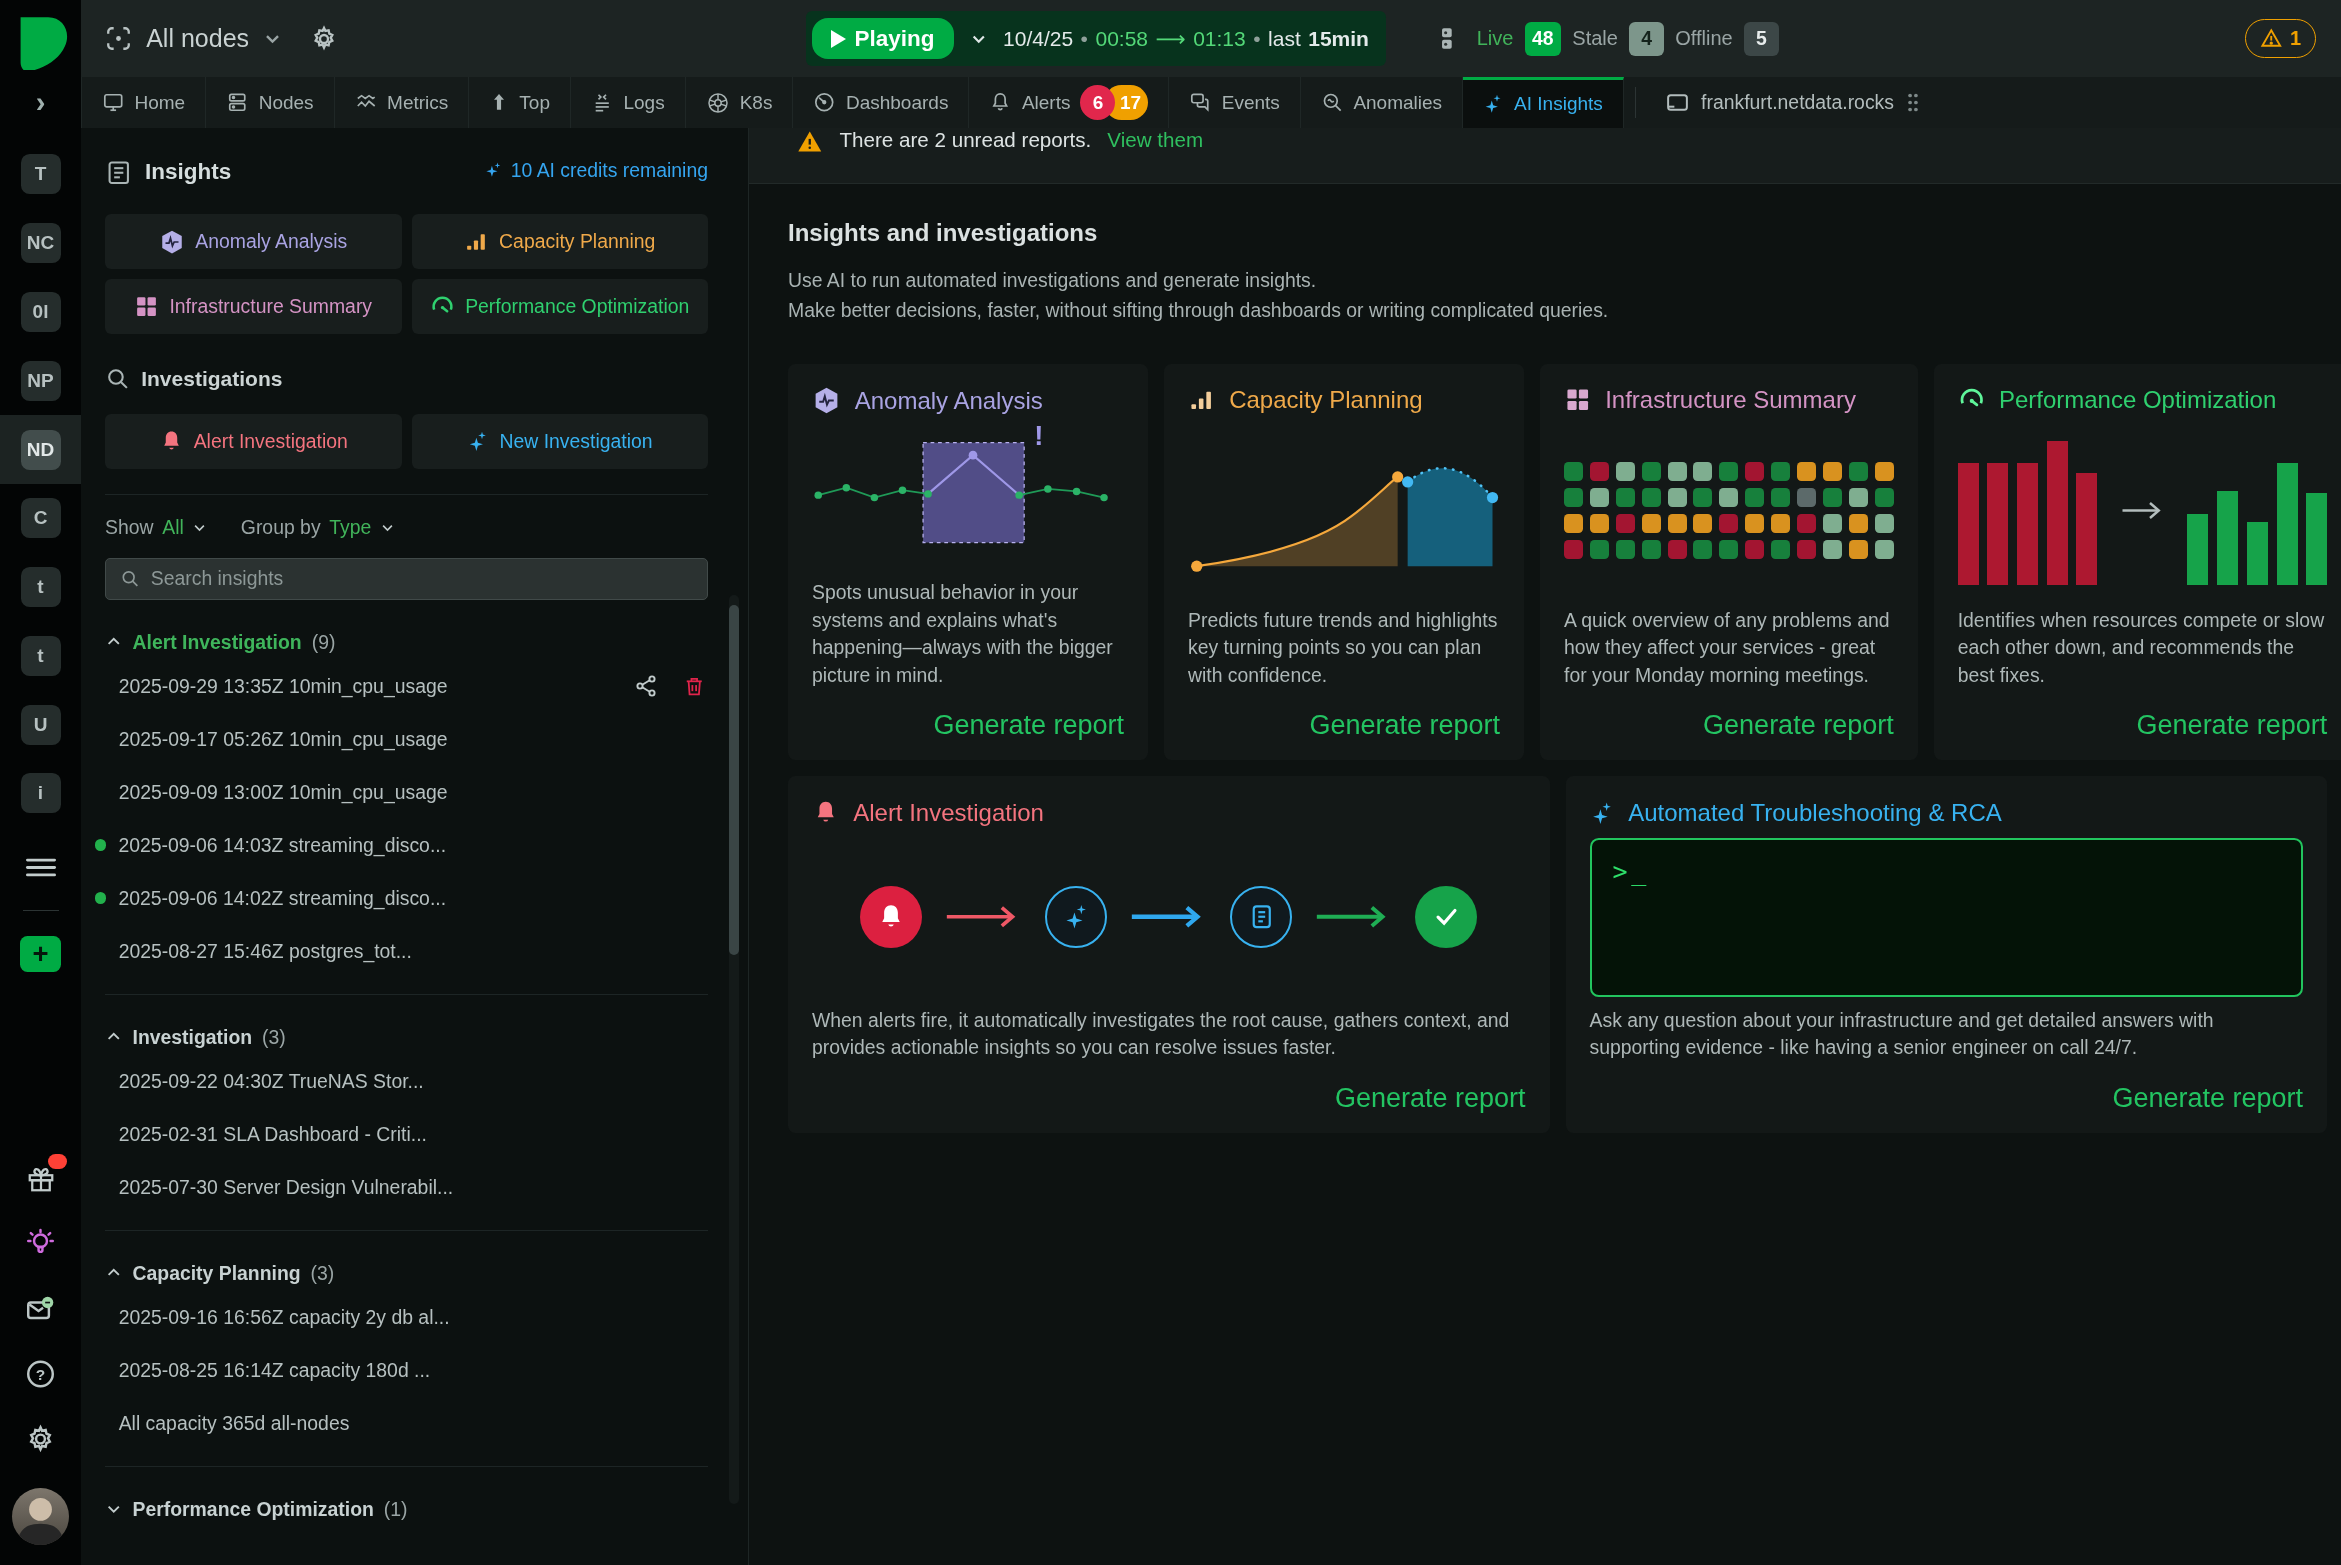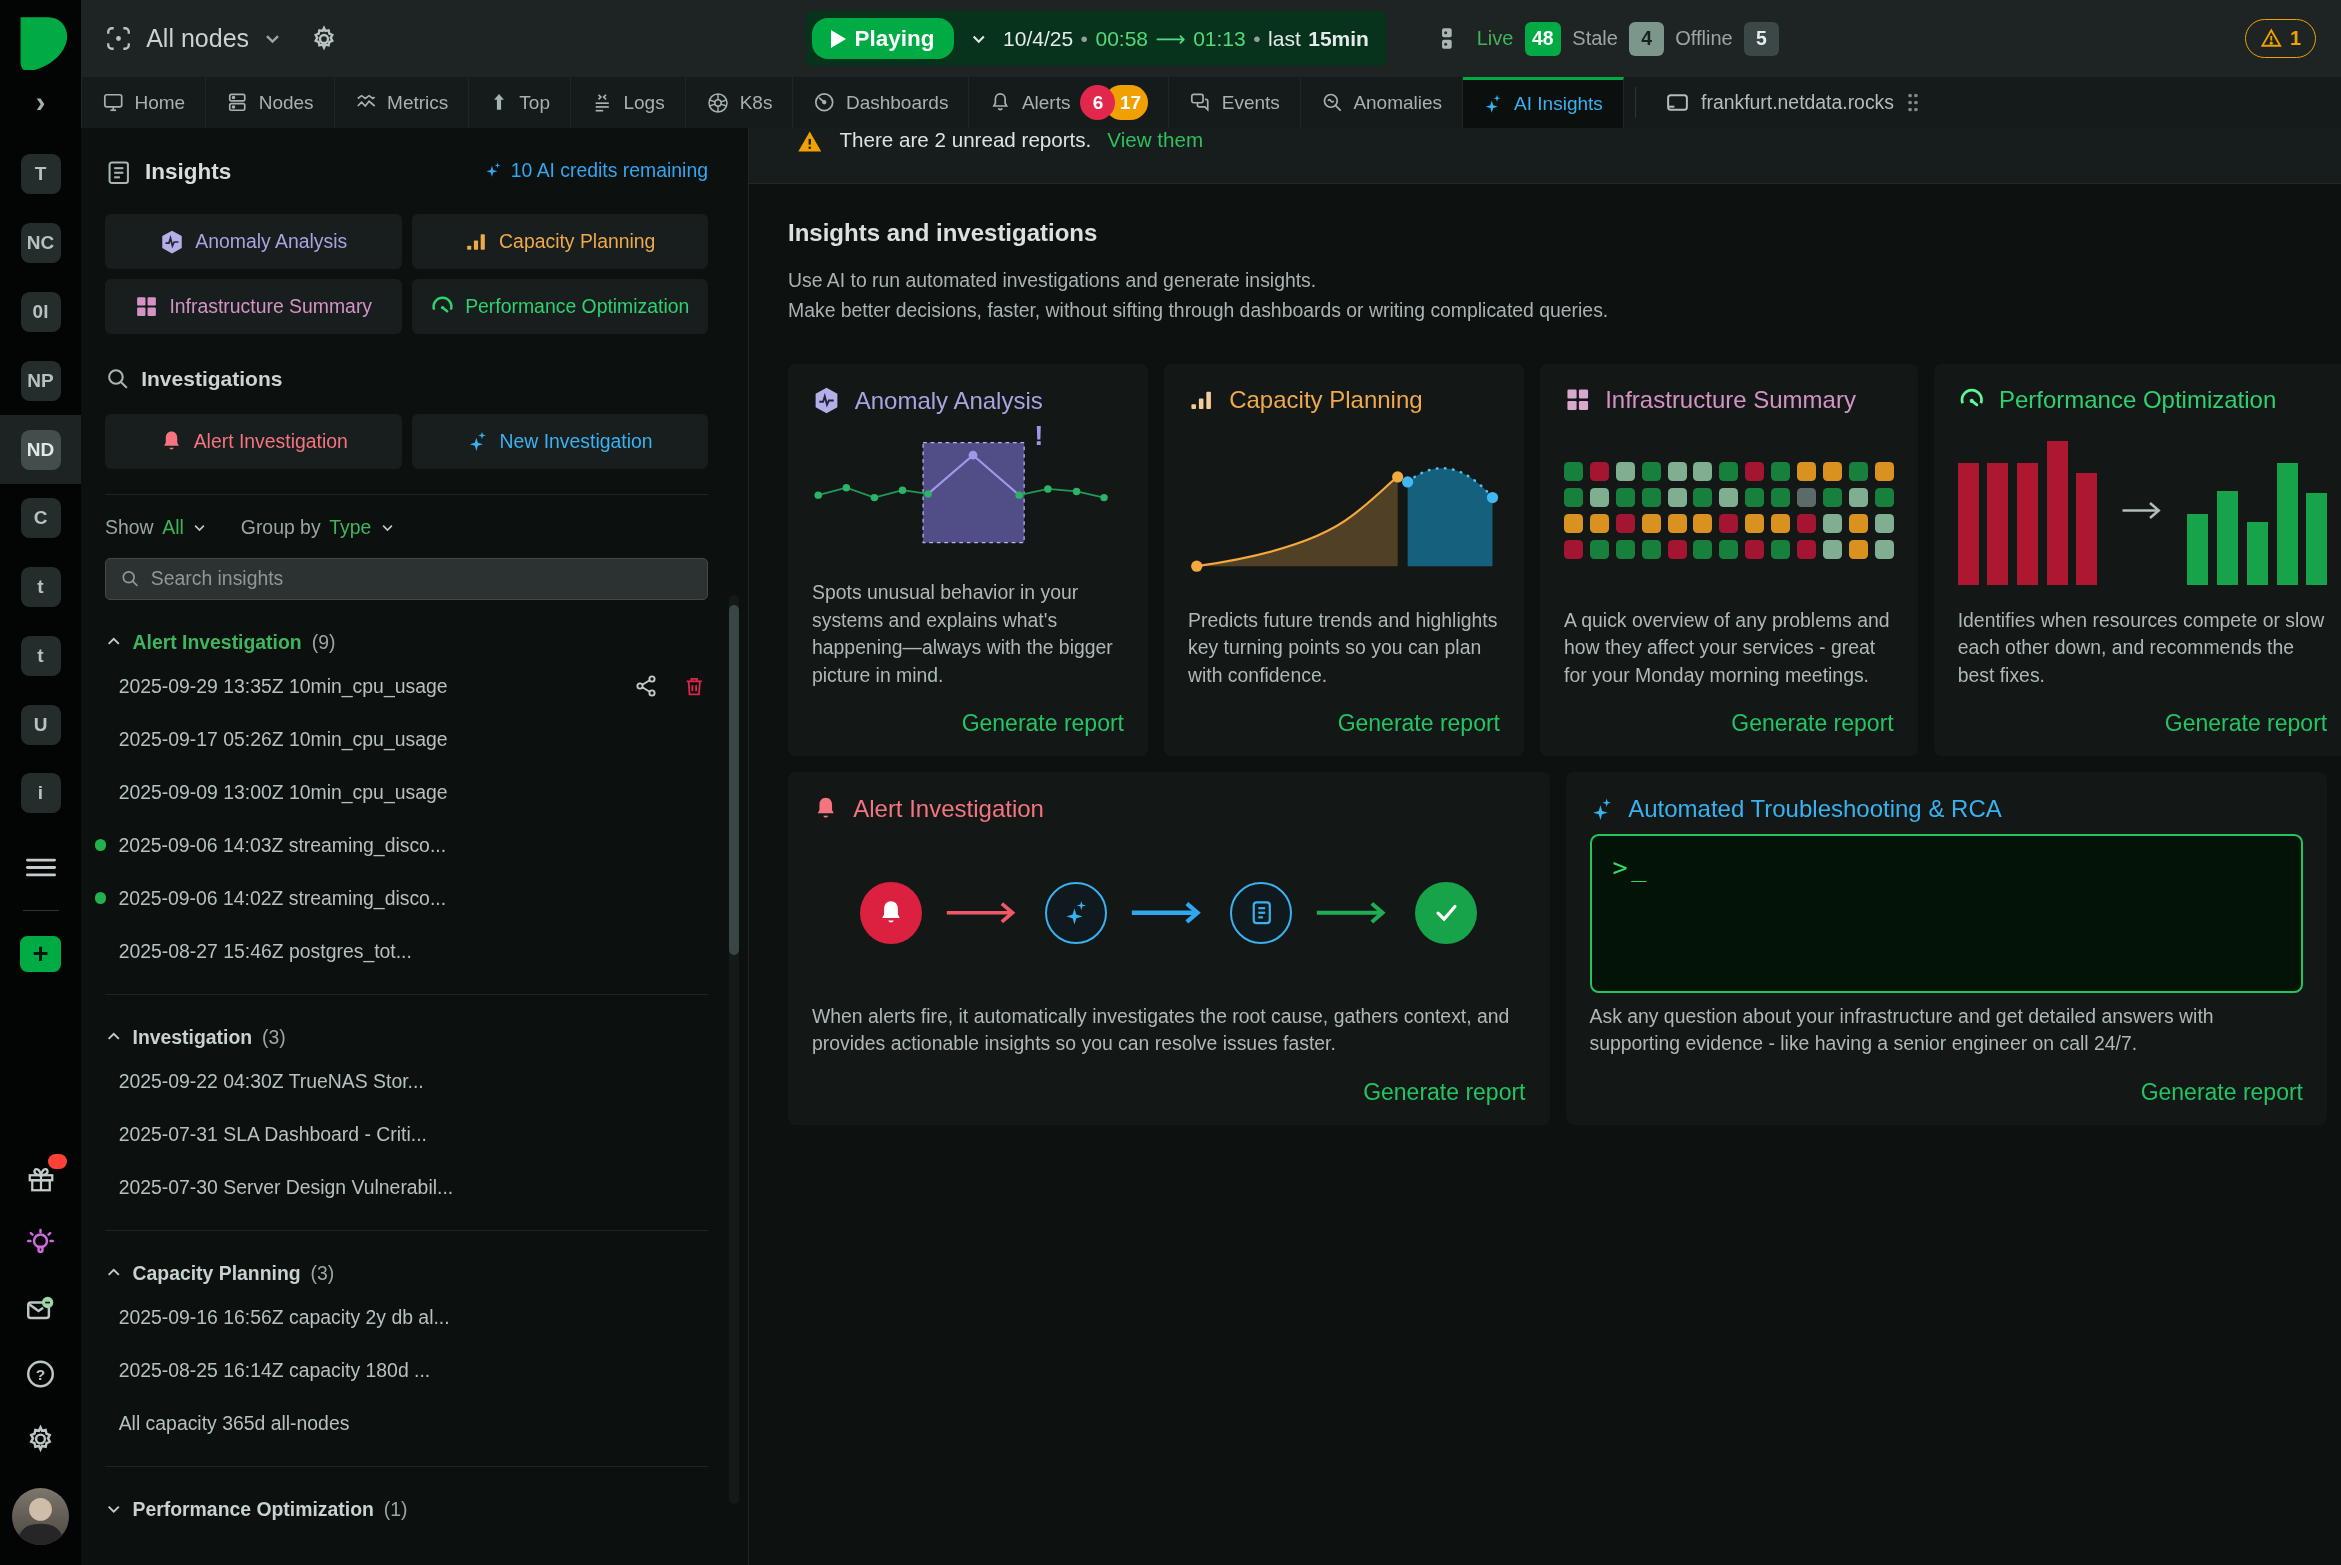--- a/index.html
+++ b/index.html
@@ -113,21 +113,21 @@
   .cards-row2 { margin-top:16px; display:grid; grid-template-columns:repeat(2,1fr); gap:16px; }
   .card { background:#131817; border-radius:7.5px; padding:22.5px 24px 19px 24px; display:flex; flex-direction:column; min-height:387px; }
   .cards-row2 .card { min-height:327px; }
   .card-head { display:flex; align-items:center; gap:13.7px; }
   .card-title { font-size:24px; }
   .card-title.purple { color:#a9a3e2; } .card-title.orange { color:#efa94a; } .card-title.pink { color:#d493c4; }
   .card-title.green { color:#2fd06f; } .card-title.red { color:#f4747f; } .card-title.blue { color:#38b2f0; }
   .card-art { flex:1; display:flex; align-items:center; justify-content:center; padding:10px 0; }
   .card-desc { font-size:19.4px; color:#aeb8b8; line-height:1.42; }
   .card-cta-row { display:flex; justify-content:flex-end; margin-top:21px; }
-  .card-cta { font-size:23px; color:#23c462; cursor:pointer; }
+  .card-cta { font-size:27px; color:#23c462; cursor:pointer; }
 
   .infra-grid { display:grid; grid-template-columns:repeat(13,19px); grid-auto-rows:19px; gap:6.9px; }
   .infra-cell { border-radius:4.4px; }
 
   .perf-wrap { display:flex; align-items:flex-end; gap:22.5px; height:150px; }
   .bars { display:flex; align-items:flex-end; gap:8.7px; height:100%; }
   .bars div { width:21px; }
   .perf-arrow { align-self:center; }
 
   .flow { display:flex; align-items:center; gap:21px; }
@@ -581,21 +581,21 @@
               <svg width="17.5" height="17.5" viewBox="0 0 24 24" fill="none" stroke="#c2cccc" stroke-width="2.6">
                 <path d="M5 15 L12 8 L19 15"></path>
               </svg>
               <span class="lsection-name">Investigation</span>
               <span class="lsection-count">(3)</span>
             </div>
             <div class="list-item">
               <span>2025-09-22 04:30Z TrueNAS Stor...</span>
             </div>
             <div class="list-item">
-              <span>2025-07-31 SLA Dashboard - Criti...</span>
+              <span>2025-02-31 SLA Dashboard - Criti...</span>
             </div>
             <div class="list-item">
               <span>2025-07-30 Server Design Vulnerabil...</span>
             </div>
             <div class="sect-div"></div>
             <div class="lsection-header">
               <svg width="17.5" height="17.5" viewBox="0 0 24 24" fill="none" stroke="#c2cccc" stroke-width="2.6">
                 <path d="M5 15 L12 8 L19 15"></path>
               </svg>
               <span class="lsection-name">Capacity Planning</span>

